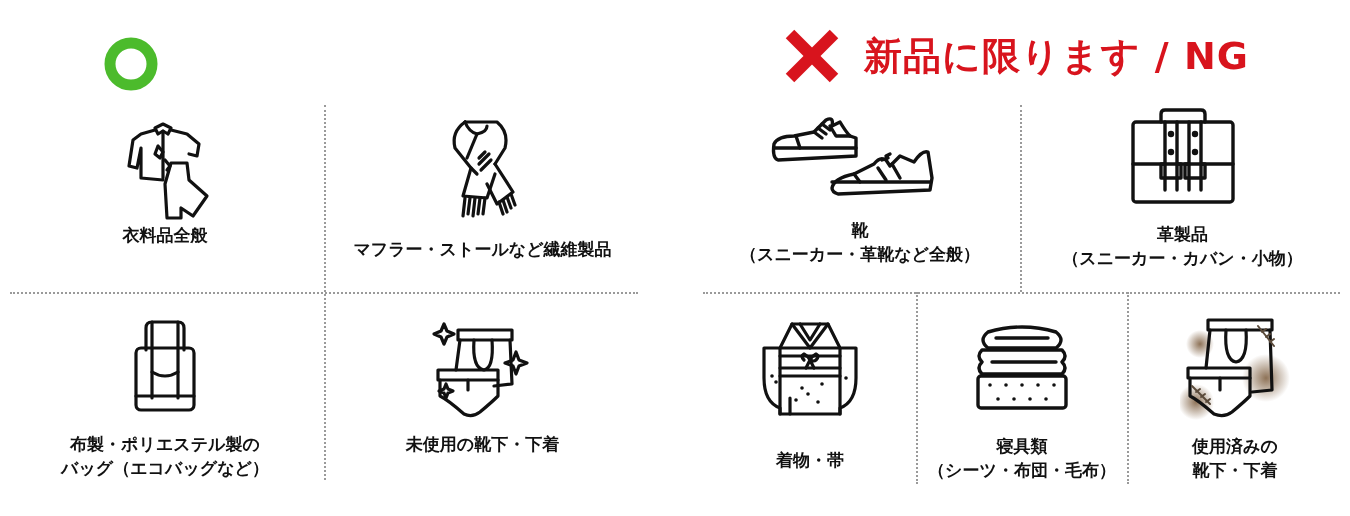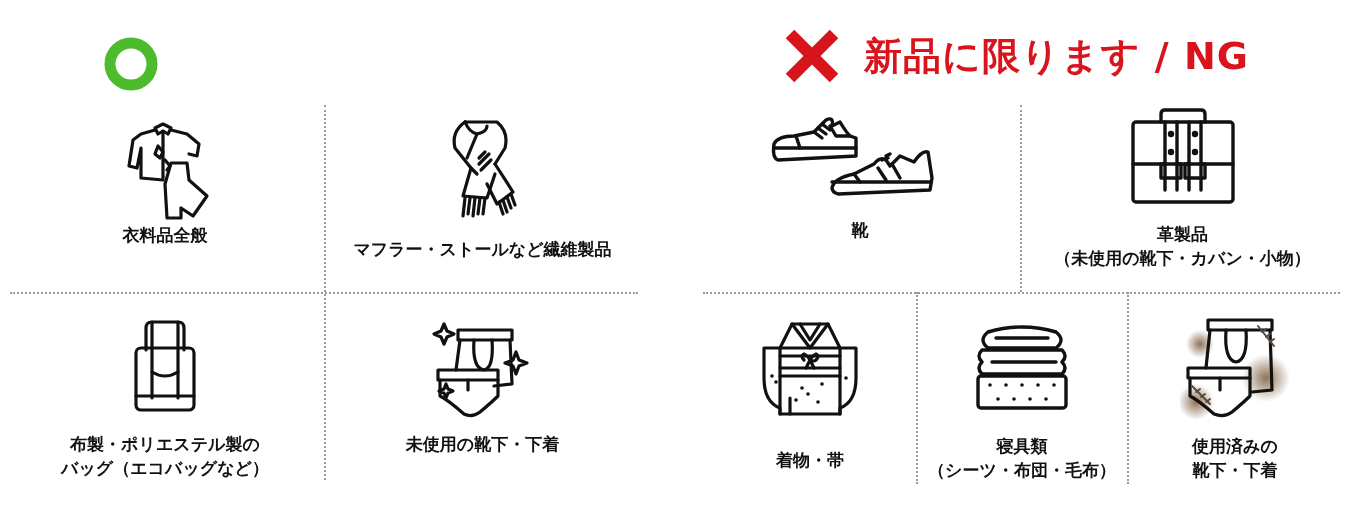--- a/index.html
+++ b/index.html
@@ -109,39 +109,40 @@
     <path d="M4 36 L86 36"></path>
     <path d="M26 24 L30 36 M60 14 L66 24 L80 24"></path>
     <path d="M44 20 L52 26 M48 16 L56 22 M52 12 L60 18"></path>
     <path d="M62 76 Q64 66 84 62 L104 52 Q110 44 116 48 L120 54 L130 44 L144 50 Q152 38 158 40 L162 66 L160 78 L68 82 Q62 80 62 76 z"></path>
     <path d="M62 70 L160 70"></path>
     <path d="M84 62 L90 70 M108 56 L116 68 M122 52 L130 66"></path>
     <path d="M112 48 l6 -2 M116 44 l4 -2"></path>
   </svg>
   <div class="label" style="margin-top:14px;">
     <span>靴</span>
+    <span>（スニーカー・革靴など全般）</span>
   </div>
 </div>
 
 <div class="cell" style="left:1025px;top:108px;width:315px;">
   <svg class="icon" width="104" height="96" viewBox="0 0 104 96" fill="none" stroke="#111" stroke-width="3.4" stroke-linejoin="round" stroke-linecap="round">
     <path d="M30 14 L30 6 Q30 2 34 2 L70 2 Q74 2 74 6 L74 14"></path>
     <rect x="2" y="14" width="100" height="80" rx="3"></rect>
     <path d="M2 56 L34 56 M46 56 L58 56 M70 56 L102 56"></path>
     <path d="M34 14 L34 82 M46 14 L46 82 M58 14 L58 82 M70 14 L70 82"></path>
     <rect x="30" y="56" width="20" height="14"></rect>
     <rect x="54" y="56" width="20" height="14"></rect>
     <circle cx="40" cy="26" r="1.5" fill="#111"></circle>
     <circle cx="64" cy="26" r="1.5" fill="#111"></circle>
     <circle cx="40" cy="44" r="1.5" fill="#111"></circle>
     <circle cx="64" cy="44" r="1.5" fill="#111"></circle>
   </svg>
   <div class="label" style="margin-top:18px;">
     <span>革製品</span>
-    <span>（未使用の靴下・カバン・小物）</span>
+    <span>（スニーカー・カバン・小物）</span>
   </div>
 </div>
 
 <div class="cell" style="left:706px;top:318px;width:208px;">
   <svg class="icon" width="100" height="100" viewBox="0 0 100 100" fill="none" stroke="#111" stroke-width="3.2" stroke-linejoin="round" stroke-linecap="round">
     <path d="M32 6 L68 6 L80 30 L96 30 L96 60 Q96 84 80 90 L80 96 L20 96 L20 90 Q4 84 4 60 L4 30 L20 30 z"></path>
     <path d="M32 6 L50 30 L68 6 M40 6 L50 22 L60 6"></path>
     <path d="M20 30 L20 96 M80 30 L80 96"></path>
     <path d="M20 30 L80 30 M20 38 L80 38 M20 50 L80 50 M20 58 L80 58"></path>
     <path d="M44 42 q-4 -4 0 -6 q4 2 6 6 q2 -4 6 -6 q4 2 0 6 q-2 2 -6 0 l-4 8 M50 42 l4 8"></path>

